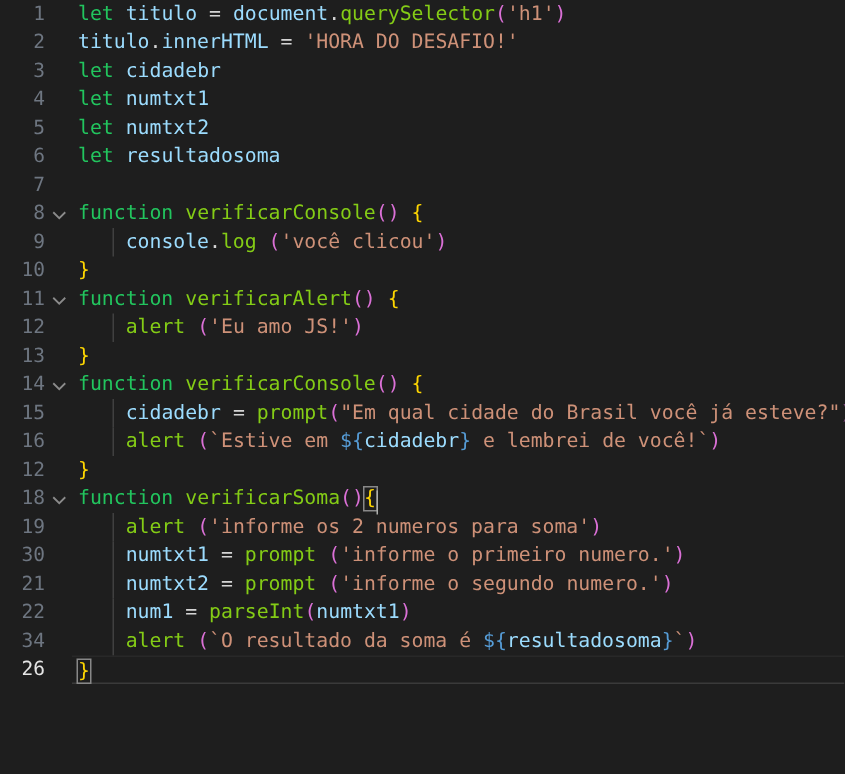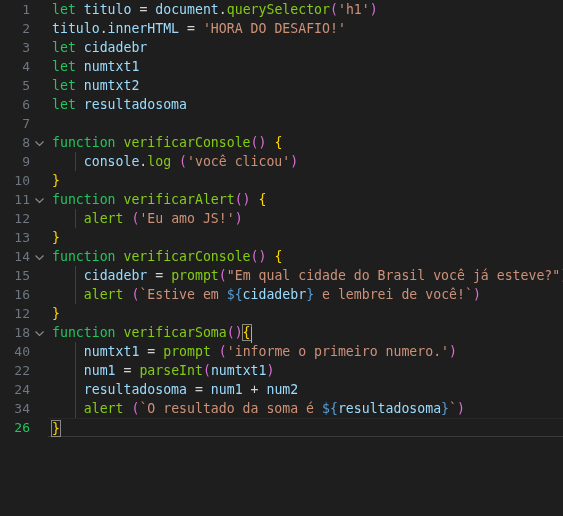--- a/index.html
+++ b/index.html
@@ -24,21 +24,21 @@
   .code-area {
     position: relative;
   }
   .line {
     position: relative;
     display: flex;
     align-items: stretch;
     height: 19px;
     white-space: pre;
   }
-  .line.active .lnum { color: #22c55e; }
+  .line.active .lnum { color: #e5e5e5; }
   .line.active .content-wrap {
     border-top: 1px solid #282828;
     border-bottom: 1px solid #3a3a3a;
     box-sizing: border-box;
   }
   .lnum {
     width: 30px;
     min-width: 30px;
     text-align: right;
     color: #6e7681;
@@ -210,40 +210,45 @@
     </div>
 
     <div class="line">
       <span class="lnum">18</span>
       <span class="fold"><svg width="11" height="11" viewBox="0 0 11 11">
             <path d="M1.5 3.5 L5.5 7.5 L9.5 3.5" stroke="#8a8a8a" stroke-width="1.2" fill="none"></path>
           </svg></span>
       <span class="content-wrap"><span class="kw">function</span><span class="plain"> </span><span class="fn">verificarSoma</span><span class="paren">()</span><span class="brace-y bracket-box">{</span><span class="cursor"></span></span>
     </div>
 
-
-    <div class="line">
-      <span class="lnum">40</span>
+    <div class="line">
+      <span class="lnum">19</span>
+      <span class="fold"></span>
+      <span class="content-wrap"><span class="guide"></span><span class="ind">    </span><span class="fn">alert</span><span class="plain"> </span><span class="paren">(</span><span class="str">'informe os 2 numeros para soma'</span><span class="paren">)</span></span>
+    </div>
+
+    <div class="line">
+      <span class="lnum">30</span>
       <span class="fold"></span>
       <span class="content-wrap"><span class="guide"></span><span class="ind">    </span><span class="var">numtxt1</span><span class="plain"> </span><span class="op">=</span><span class="plain"> </span><span class="fn">prompt</span><span class="plain"> </span><span class="paren">(</span><span class="str">'informe o primeiro numero.'</span><span class="paren">)</span></span>
     </div>
 
+    <div class="line">
+      <span class="lnum">21</span>
+      <span class="fold"></span>
+      <span class="content-wrap"><span class="guide"></span><span class="ind">    </span><span class="var">numtxt2</span><span class="plain"> </span><span class="op">=</span><span class="plain"> </span><span class="fn">prompt</span><span class="plain"> </span><span class="paren">(</span><span class="str">'informe o segundo numero.'</span><span class="paren">)</span></span>
+    </div>
 
     <div class="line">
       <span class="lnum">22</span>
       <span class="fold"></span>
       <span class="content-wrap"><span class="guide"></span><span class="ind">    </span><span class="var">num1</span><span class="plain"> </span><span class="op">=</span><span class="plain"> </span><span class="fn">parseInt</span><span class="paren">(</span><span class="var">numtxt1</span><span class="paren">)</span></span>
     </div>
 
 
-    <div class="line">
-      <span class="lnum">24</span>
-      <span class="fold"></span>
-      <span class="content-wrap"><span class="guide"></span><span class="ind">    </span><span class="var">resultadosoma</span><span class="plain"> </span><span class="op">=</span><span class="plain"> </span><span class="var">num1</span><span class="plain"> </span><span class="op">+</span><span class="plain"> </span><span class="var">num2</span></span>
-    </div>
 
     <div class="line">
       <span class="lnum">34</span>
       <span class="fold"></span>
       <span class="content-wrap"><span class="guide"></span><span class="ind">    </span><span class="fn">alert</span><span class="plain"> </span><span class="paren">(</span><span class="str">`O resultado da soma é </span><span class="tmpl">${</span><span class="var">resultadosoma</span><span class="tmpl">}</span><span class="str">`</span><span class="paren">)</span></span>
     </div>
 
     <div class="line active">
       <span class="lnum">26</span>
       <span class="fold"></span>

